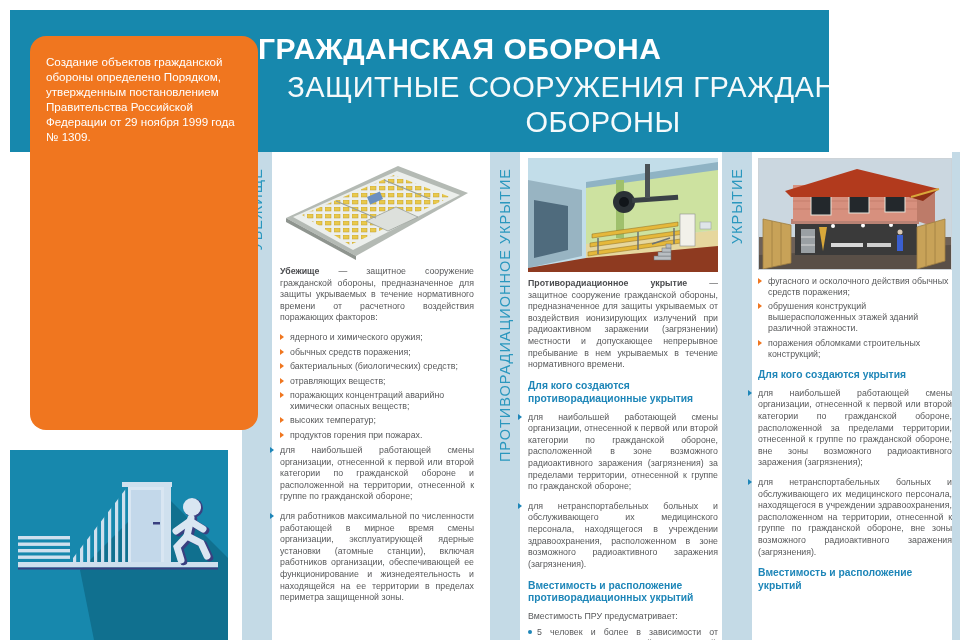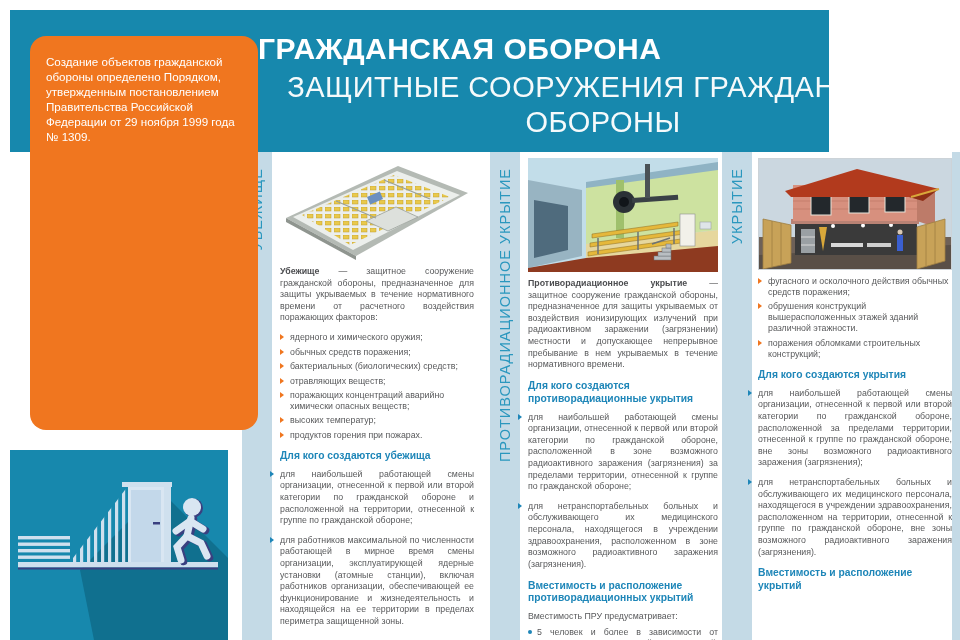--- a/index.html
+++ b/index.html
@@ -149,21 +149,20 @@
   <p class="body intro"><b>Убежище</b><span> — защитное сооружение гражданской обороны, предназначенное для защиты укрываемых в течение нормативного времени от расчетного воздействия поражающих факторов:</span></p>
   <ul class="orange-list">
     <li class="body">ядерного и химического оружия;</li>
     <li class="body">обычных средств поражения;</li>
     <li class="body">бактериальных (биологических) средств;</li>
     <li class="body">отравляющих веществ;</li>
     <li class="body">поражающих концентраций аварийно химически опасных веществ;</li>
     <li class="body">высоких температур;</li>
     <li class="body">продуктов горения при пожарах.</li>
   </ul>
-  <h3>Для кого создаются убежища</h3>
   <p class="body arrowed">для наибольшей работающей смены организации, отнесенной к первой или второй категории по гражданской обороне и расположенной на территории, отнесенной к группе по гражданской обороне;</p>
   <p class="body arrowed">для работников максимальной по численности работающей в мирное время смены организации, эксплуатирующей ядерные установки (атомные станции), включая работников организации, обеспечивающей ее функционирование и жизнедеятельность и находящейся на ее территории в пределах периметра защищенной зоны.</p>
 
 </div>
 
 <div class="strip" style="left:490px;">
   <div class="vlabel">ПРОТИВОРАДИАЦИОННОЕ УКРЫТИЕ</div>
 </div>
 <div class="col-content" style="left:528px;width:190px;">
   <div class="illus">

